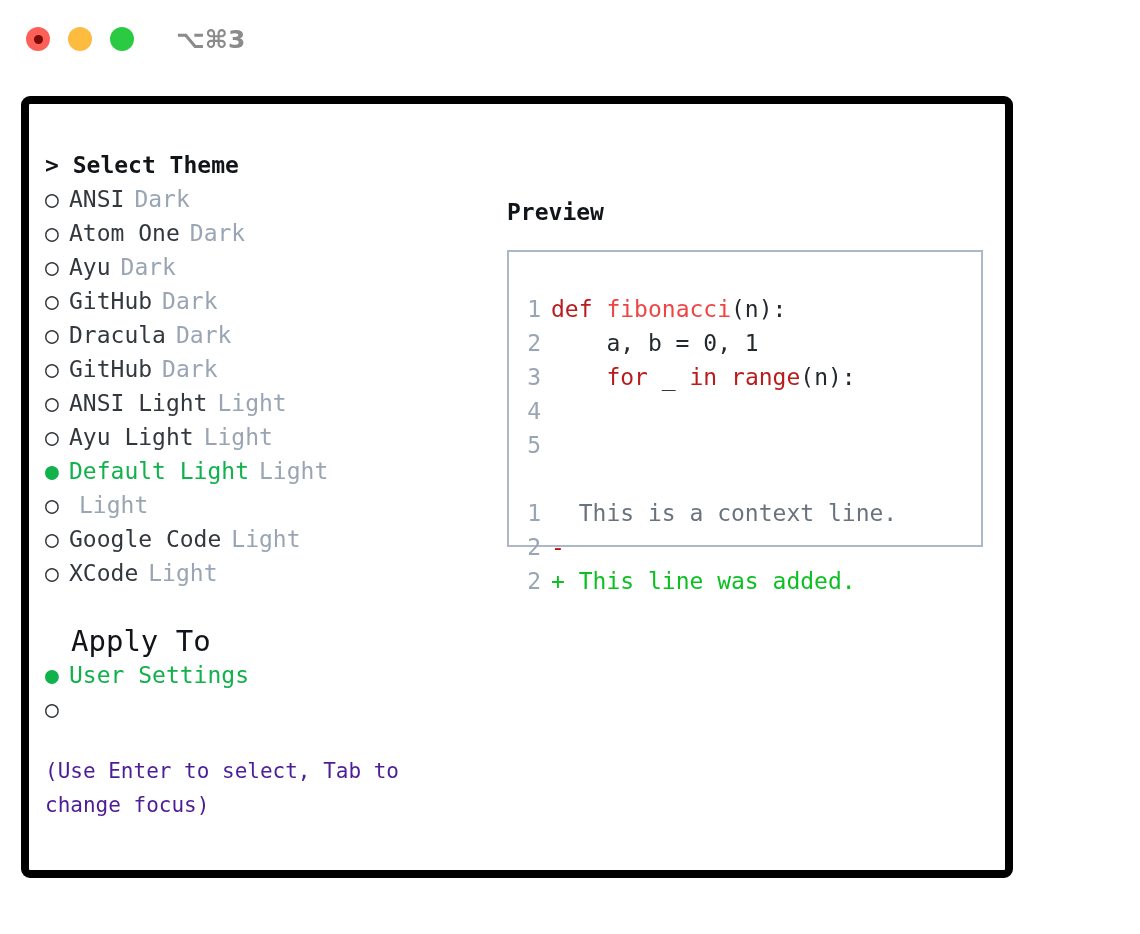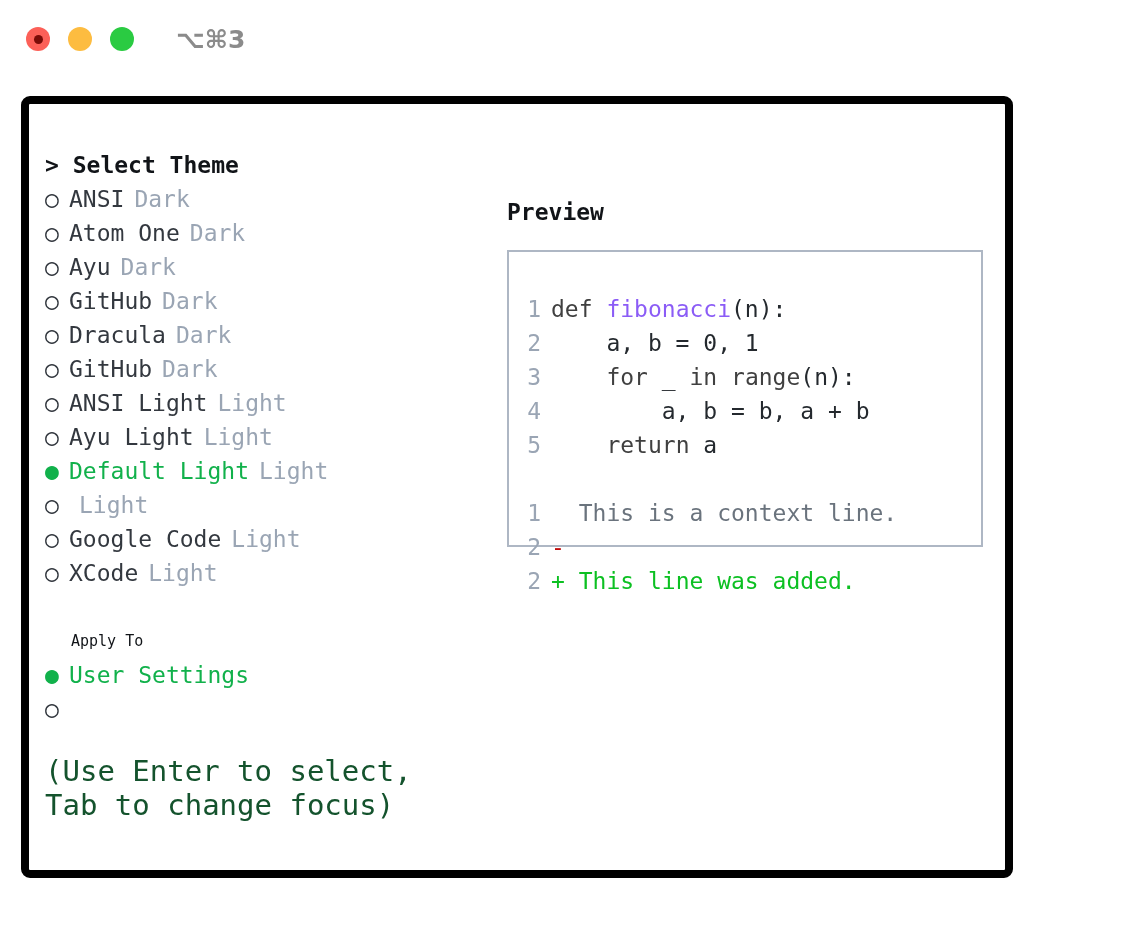--- a/index.html
+++ b/index.html
@@ -108,31 +108,31 @@
   .row-meta {
     color: #9aa5b4;
     margin-left: 10px;
   }
   .spacer-row { height: 34px; }
 
   #apply-heading {
     height: 34px;
     display: flex;
     align-items: center;
-    font-size: 15px;
+    font-size: 29px;
     color: #111418;
     padding-left: 26px;
     white-space: pre;
   }
 
   #hint {
     margin-top: 28px;
-    font-size: 29px;
+    font-size: 21px;
     line-height: 34px;
-    color: #14532d;
+    color: #4c1d95;
     width: 400px;
     white-space: pre-wrap;
   }
 
   
   #right-col {
     position: absolute;
     left: 478px; top: 44px;
     width: 490px;
     margin-top: 47px;
@@ -163,22 +163,22 @@
   }
   .lineno {
     width: 42px;
     flex: 0 0 42px;
     text-align: right;
     color: #9aa5b4;
     padding-right: 10px;
     box-sizing: border-box;
   }
   .code-text { color: #24292e; }
-  .kw  { color: #404040; }
-  .fn  { color: #8b5cf6; }
+  .kw  { color: #b91c1c; }
+  .fn  { color: #ef4444; }
   .pn  { color: #24292e; }
 
   .diff-gap { height: 34px; }
   .diff-ctx { color: #6a737d; }
   .diff-del { color: #c10a0a; }
   .diff-add { color: #0cc022; }
 </style>
 </head>
 <body>
 
@@ -227,22 +227,22 @@
     </div>
 
     <div id="right-col">
       <div id="preview-title">Preview</div>
 
       <div id="preview-box">
         <div id="code-block">
             <div class="code-line"><span class="lineno">1</span><span class="code-text"><span class="kw">def </span><span class="fn">fibonacci</span><span class="pn">(n):</span></span></div>
             <div class="code-line"><span class="lineno">2</span><span class="code-text"><span class="pn">    a, b = 0, 1</span></span></div>
             <div class="code-line"><span class="lineno">3</span><span class="code-text"><span class="pn">    </span><span class="kw">for</span><span class="pn"> _ </span><span class="kw">in</span><span class="pn"> </span><span class="kw">range</span><span class="pn">(n):</span></span></div>
-            <div class="code-line"><span class="lineno">4</span><span class="code-text"><span class="pn">        a, b = b, a + b</span></span></div>
-            <div class="code-line"><span class="lineno">5</span><span class="code-text"><span class="pn">    </span><span class="kw">return</span><span class="pn"> a</span></span></div>
+            <div class="code-line"><span class="lineno">4</span></div>
+            <div class="code-line"><span class="lineno">5</span></div>
           </div>
         <div class="diff-gap"></div>
         <div id="diff-block">
             <div class="code-line"><span class="lineno">1</span><span class="diff-ctx">  </span><span class="diff-ctx">This is a context line.</span></div>
             <div class="code-line"><span class="lineno">2</span><span class="diff-del">- </span></div>
             <div class="code-line"><span class="lineno">2</span><span class="diff-add">+ </span><span class="diff-add">This line was added.</span></div>
           </div>
       </div>
     </div>
 

